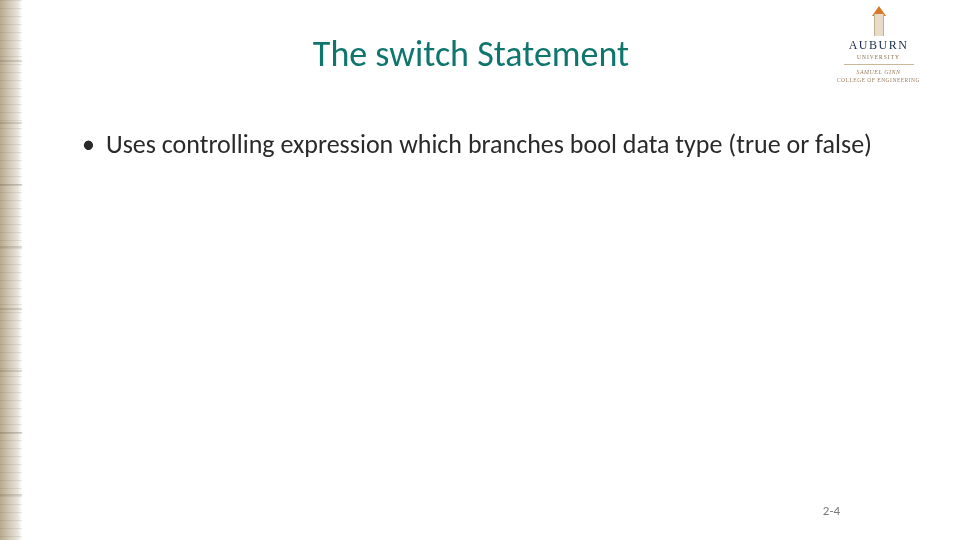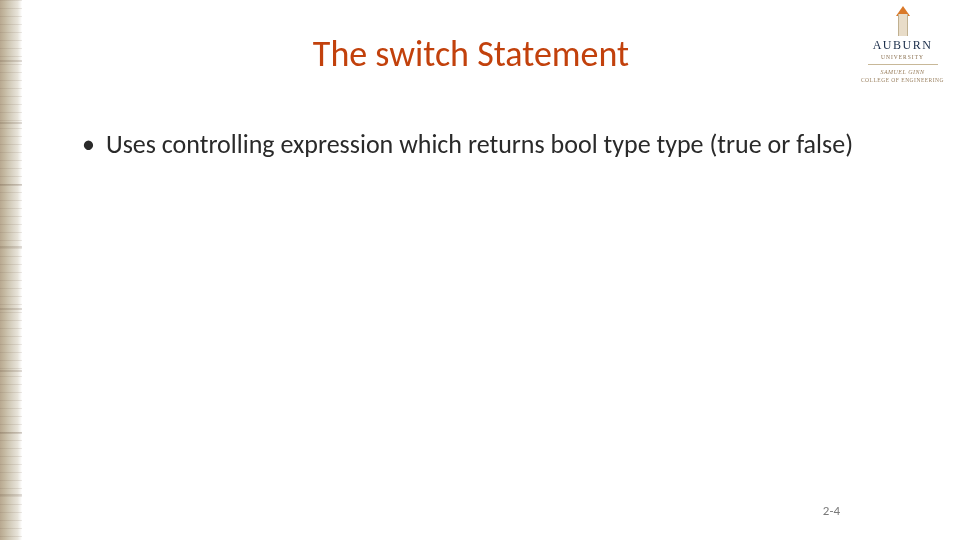--- a/index.html
+++ b/index.html
@@ -52,21 +52,21 @@
       position: absolute;
       left: 22px;
       top: 0;
       right: 0;
       bottom: 0;
       padding: 20px 40px 20px 40px;
     }
     .slide-title {
       font-size: 36px;
       font-weight: 400;
-      color: #c2410c;
+      color: #0f766e;
       text-align: center;
       margin-top: 12px;
       margin-bottom: 52px;
       margin-left: 120px;
       margin-right: 160px;
     }
     .bullet-list {
       list-style: none;
       padding-left: 20px;
     }
@@ -81,21 +81,21 @@
     .bullet-item::before {
       content: "•";
       position: absolute;
       left: 0;
       top: 0;
       color: #2a2a2a;
       font-size: 26px;
     }
     .logo-area {
       position: absolute;
-      right: 10px;
+      right: 34px;
       top: 6px;
       width: 95px;
       text-align: center;
     }
     .logo-tower {
       width: 18px;
       height: 30px;
       margin: 0 auto 2px;
       position: relative;
     }
@@ -162,21 +162,21 @@
   </style>
 </head>
 <body>
 
 <div class="left-edge"></div>
 
 <div class="slide-content">
   <h1 class="slide-title">The switch Statement</h1>
 
   <ul class="bullet-list">
-    <li class="bullet-item">Uses controlling expression which returns bool type type (true or false)</li>
+    <li class="bullet-item">Uses controlling expression which branches bool data type (true or false)</li>
   </ul>
 </div>
 
 <div class="logo-area">
   <div class="logo-tower">
     <div class="logo-tower-top"></div>
     <div class="logo-tower-body"></div>
   </div>
   <div class="logo-text">AUBURN</div>
   <div class="logo-sub">UNIVERSITY</div>

